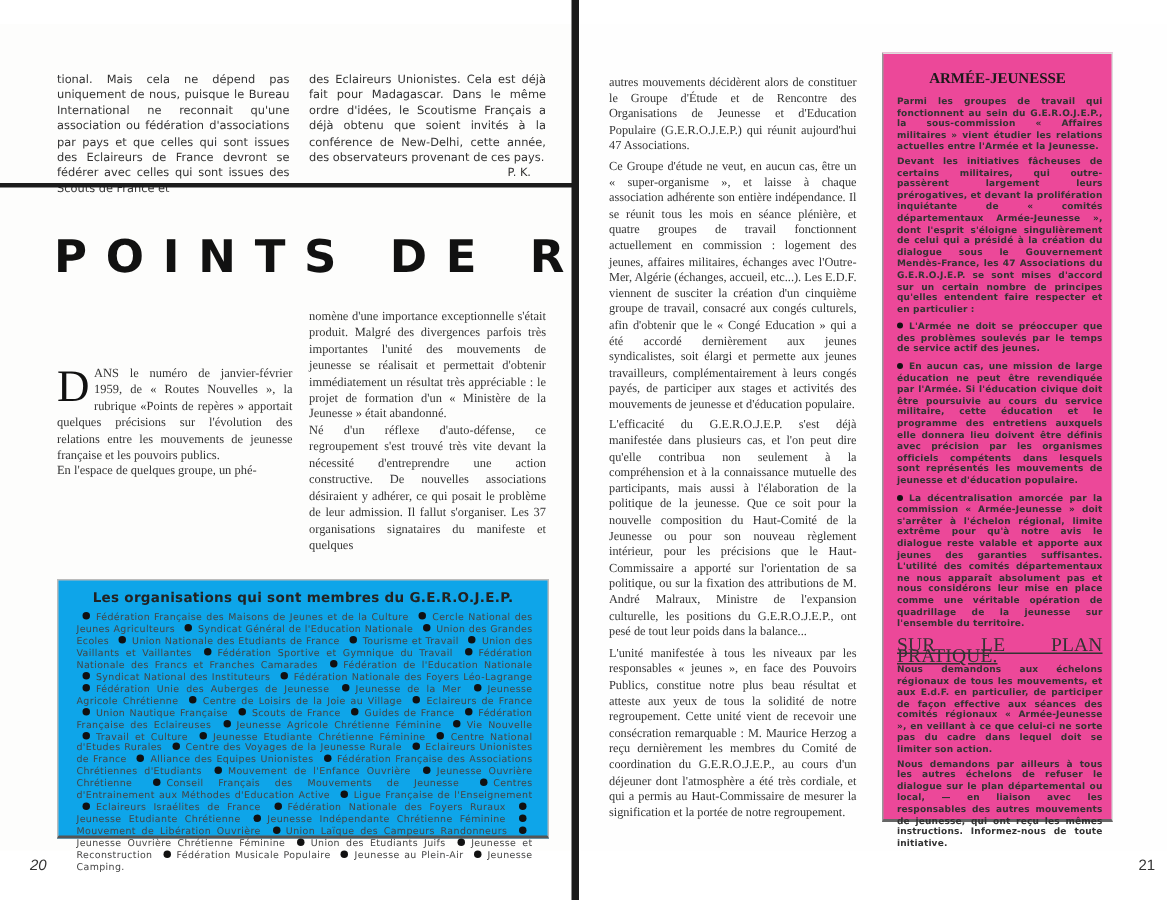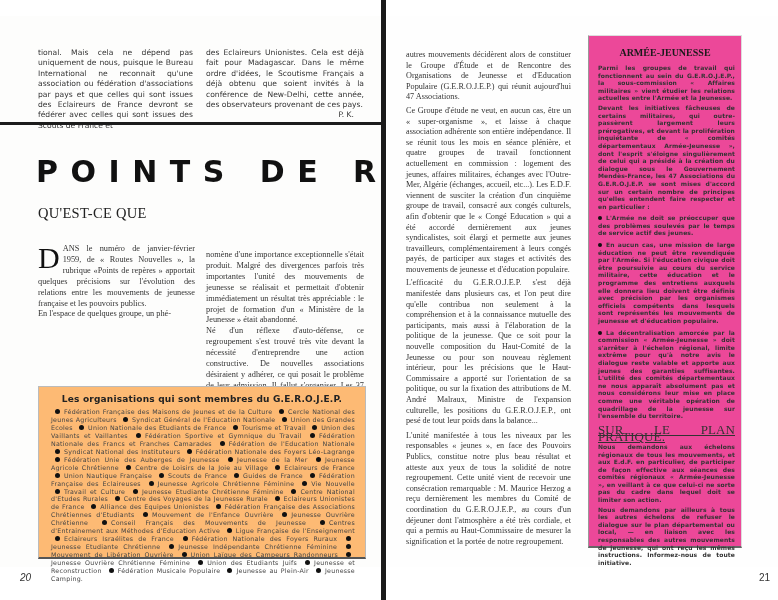--- a/index.html
+++ b/index.html
@@ -9,21 +9,21 @@
   #right-page{left:387px;width:391px;background:#fefefe;}
   #spine{position:absolute;left:381px;top:0;width:5px;height:600px;background:#1a1a1a;}
   .col{position:absolute;font-size:8.1px;line-height:11.1px;text-align:justify;}
   .col p{margin:0;}
   .topcol{font-family:"DejaVu Sans",sans-serif;font-size:7.6px;line-height:10.4px;color:#333;}
   #hr-top{position:absolute;left:0;top:106px;width:384px;height:3px;background:#1c1c1c;}
   #title{position:absolute;left:36px;top:138px;font-family:"DejaVu Sans",sans-serif;font-weight:bold;font-size:30px;letter-spacing:12.5px;color:#111;white-space:nowrap;}
   #subtitle{position:absolute;left:38px;top:188px;font-family:"Liberation Serif",serif;font-size:14.5px;line-height:18px;color:#222;letter-spacing:0.3px;}
   .body-serif{font-family:"Liberation Serif",serif;color:#333;}
   .dropcap{float:left;font-size:30px;line-height:24px;margin:2px 3px 0 0;font-family:"Liberation Serif",serif;color:#111;}
-  #orgbox{position:absolute;left:38px;top:370px;width:326px;height:170px;border:1px solid #bbb;border-bottom:2px solid #555;background:#fdba74;}
+  #orgbox{position:absolute;left:38px;top:370px;width:326px;height:170px;border:1px solid #bbb;border-bottom:2px solid #555;background:#0ea5e9;}
   #orgbox h3{margin:7px 0 4px 0;text-align:center;font-family:"DejaVu Sans",sans-serif;font-size:9px;font-weight:bold;color:#222;letter-spacing:0.2px;}
   #orglist{padding:0 10px 0 12px;font-family:"DejaVu Sans",sans-serif;font-size:6.3px;line-height:7.95px;text-align:justify;color:#444;letter-spacing:0.25px;}
   .bullet{display:inline-block;width:5px;height:5px;border-radius:50%;background:#111;margin:0 4px 0 4px;vertical-align:0px;}
   .pagenum{position:absolute;font-family:"Liberation Sans",sans-serif;font-size:10px;color:#333;}
   #sidebar{position:absolute;left:588px;top:35px;width:152px;height:510px;border-left:1px solid #999;border-top:1px solid #ddd;border-right:1px solid #ddd;border-bottom:2px solid #666;background:#ec4899;}
   #sidebar h3{margin:11px 0 6px 0;text-align:center;font-family:"Liberation Serif",serif;font-weight:bold;font-size:10px;color:#1a1a1a;}
   #sidebar .sb{padding:0 6px 0 9px;font-family:"DejaVu Sans",sans-serif;font-weight:bold;font-size:6.0px;line-height:7.6px;text-align:justify;color:#333;letter-spacing:0.1px;}
   #sidebar .sb p{margin:0 0 2px 0;}
   #sidebar .sb p.gap{margin-top:4px;}
   #sidebar .sb .sect{font-family:"Liberation Serif",serif;font-weight:normal;font-size:13px;margin-top:6px;text-decoration:underline;}
@@ -40,29 +40,28 @@
   <div class="col topcol" style="left:206px;top:32px;width:158px;">
     <p><span>des Eclaireurs Unionistes. Cela est déjà fait pour Madagascar. Dans le même ordre d'idées, le Scoutisme Français a déjà obtenu que soient invités à la conférence de New-Delhi, cette année, des observateurs provenant de ces pays.</span>
       <span style="float:right;margin-right:10px;">P. K.</span></p>
   </div>
 
   <div id="hr-top"></div>
 
   <div id="title">POINTS DE REPÈRES</div>
 
   <div id="subtitle">
-    <div>QU'EST-CE QUE</div>
   </div>
 
   <div class="col body-serif" style="left:38px;top:228px;width:157px;font-size:8.3px;line-height:10.9px;">
     <p><span class="dropcap">D</span><span>ANS le numéro de janvier-février 1959, de « Routes Nouvelles », la rubrique «Points de repères » apportait quelques précisions sur l'évolution des relations entre les mouvements de jeunesse française et les pouvoirs publics.</span></p>
     <p>En l'espace de quelques groupe, un phé-</p>
   </div>
 
-  <div class="col body-serif" style="left:206px;top:190px;width:158px;font-size:8.3px;line-height:10.9px;margin-top:44px;">
+  <div class="col body-serif" style="left:206px;top:190px;width:158px;font-size:8.3px;line-height:10.9px;">
     <p>nomène d'une importance exceptionnelle s'était produit. Malgré des divergences parfois très importantes l'unité des mouvements de jeunesse se réalisait et permettait d'obtenir immédiatement un résultat très appréciable : le projet de formation d'un « Ministère de la Jeunesse » était abandonné.</p>
     <p>Né d'un réflexe d'auto-défense, ce regroupement s'est trouvé très vite devant la nécessité d'entreprendre une action constructive. De nouvelles associations désiraient y adhérer, ce qui posait le problème de leur admission. Il fallut s'organiser. Les 37 organisations signataires du manifeste et quelques</p>
   </div>
 
   <div id="orgbox">
     <h3>Les organisations qui sont membres du G.E.R.O.J.E.P.</h3>
     <div id="orglist"><span class="bullet"></span><span>Fédération Française des Maisons de Jeunes et de la Culture</span> <span class="bullet"></span><span>Cercle National des Jeunes Agriculteurs</span> <span class="bullet"></span><span>Syndicat Général de l'Education Nationale</span> <span class="bullet"></span><span>Union des Grandes Ecoles</span> <span class="bullet"></span><span>Union Nationale des Etudiants de France</span> <span class="bullet"></span><span>Tourisme et Travail</span> <span class="bullet"></span><span>Union des Vaillants et Vaillantes</span> <span class="bullet"></span><span>Fédération Sportive et Gymnique du Travail</span> <span class="bullet"></span><span>Fédération Nationale des Francs et Franches Camarades</span> <span class="bullet"></span><span>Fédération de l'Education Nationale</span> <span class="bullet"></span><span>Syndicat National des Instituteurs</span> <span class="bullet"></span><span>Fédération Nationale des Foyers Léo-Lagrange</span> <span class="bullet"></span><span>Fédération Unie des Auberges de Jeunesse</span> <span class="bullet"></span><span>Jeunesse de la Mer</span> <span class="bullet"></span><span>Jeunesse Agricole Chrétienne</span> <span class="bullet"></span><span>Centre de Loisirs de la Joie au Village</span> <span class="bullet"></span><span>Eclaireurs de France</span> <span class="bullet"></span><span>Union Nautique Française</span> <span class="bullet"></span><span>Scouts de France</span> <span class="bullet"></span><span>Guides de France</span> <span class="bullet"></span><span>Fédération Française des Eclaireuses</span> <span class="bullet"></span><span>Jeunesse Agricole Chrétienne Féminine</span> <span class="bullet"></span><span>Vie Nouvelle</span> <span class="bullet"></span><span>Travail et Culture</span> <span class="bullet"></span><span>Jeunesse Etudiante Chrétienne Féminine</span> <span class="bullet"></span><span>Centre National d'Etudes Rurales</span> <span class="bullet"></span><span>Centre des Voyages de la Jeunesse Rurale</span> <span class="bullet"></span><span>Eclaireurs Unionistes de France</span> <span class="bullet"></span><span>Alliance des Equipes Unionistes</span> <span class="bullet"></span><span>Fédération Française des Associations Chrétiennes d'Etudiants</span> <span class="bullet"></span><span>Mouvement de l'Enfance Ouvrière</span> <span class="bullet"></span><span>Jeunesse Ouvrière Chrétienne</span> <span class="bullet"></span><span>Conseil Français des Mouvements de Jeunesse</span> <span class="bullet"></span><span>Centres d'Entrainement aux Méthodes d'Education Active</span> <span class="bullet"></span><span>Ligue Française de l'Enseignement</span> <span class="bullet"></span><span>Eclaireurs Israélites de France</span> <span class="bullet"></span><span>Fédération Nationale des Foyers Ruraux</span> <span class="bullet"></span><span>Jeunesse Etudiante Chrétienne</span> <span class="bullet"></span><span>Jeunesse Indépendante Chrétienne Féminine</span> <span class="bullet"></span><span>Mouvement de Libération Ouvrière</span> <span class="bullet"></span><span>Union Laïque des Campeurs Randonneurs</span> <span class="bullet"></span><span>Jeunesse Ouvrière Chrétienne Féminine</span> <span class="bullet"></span><span>Union des Etudiants Juifs</span> <span class="bullet"></span><span>Jeunesse et Reconstruction</span> <span class="bullet"></span><span>Fédération Musicale Populaire</span> <span class="bullet"></span><span>Jeunesse au Plein-Air</span> <span class="bullet"></span><span>Jeunesse Camping.</span> </div>
   </div>
 
   <div class="pagenum" style="left:20px;top:556px;font-style:italic;">20</div>

